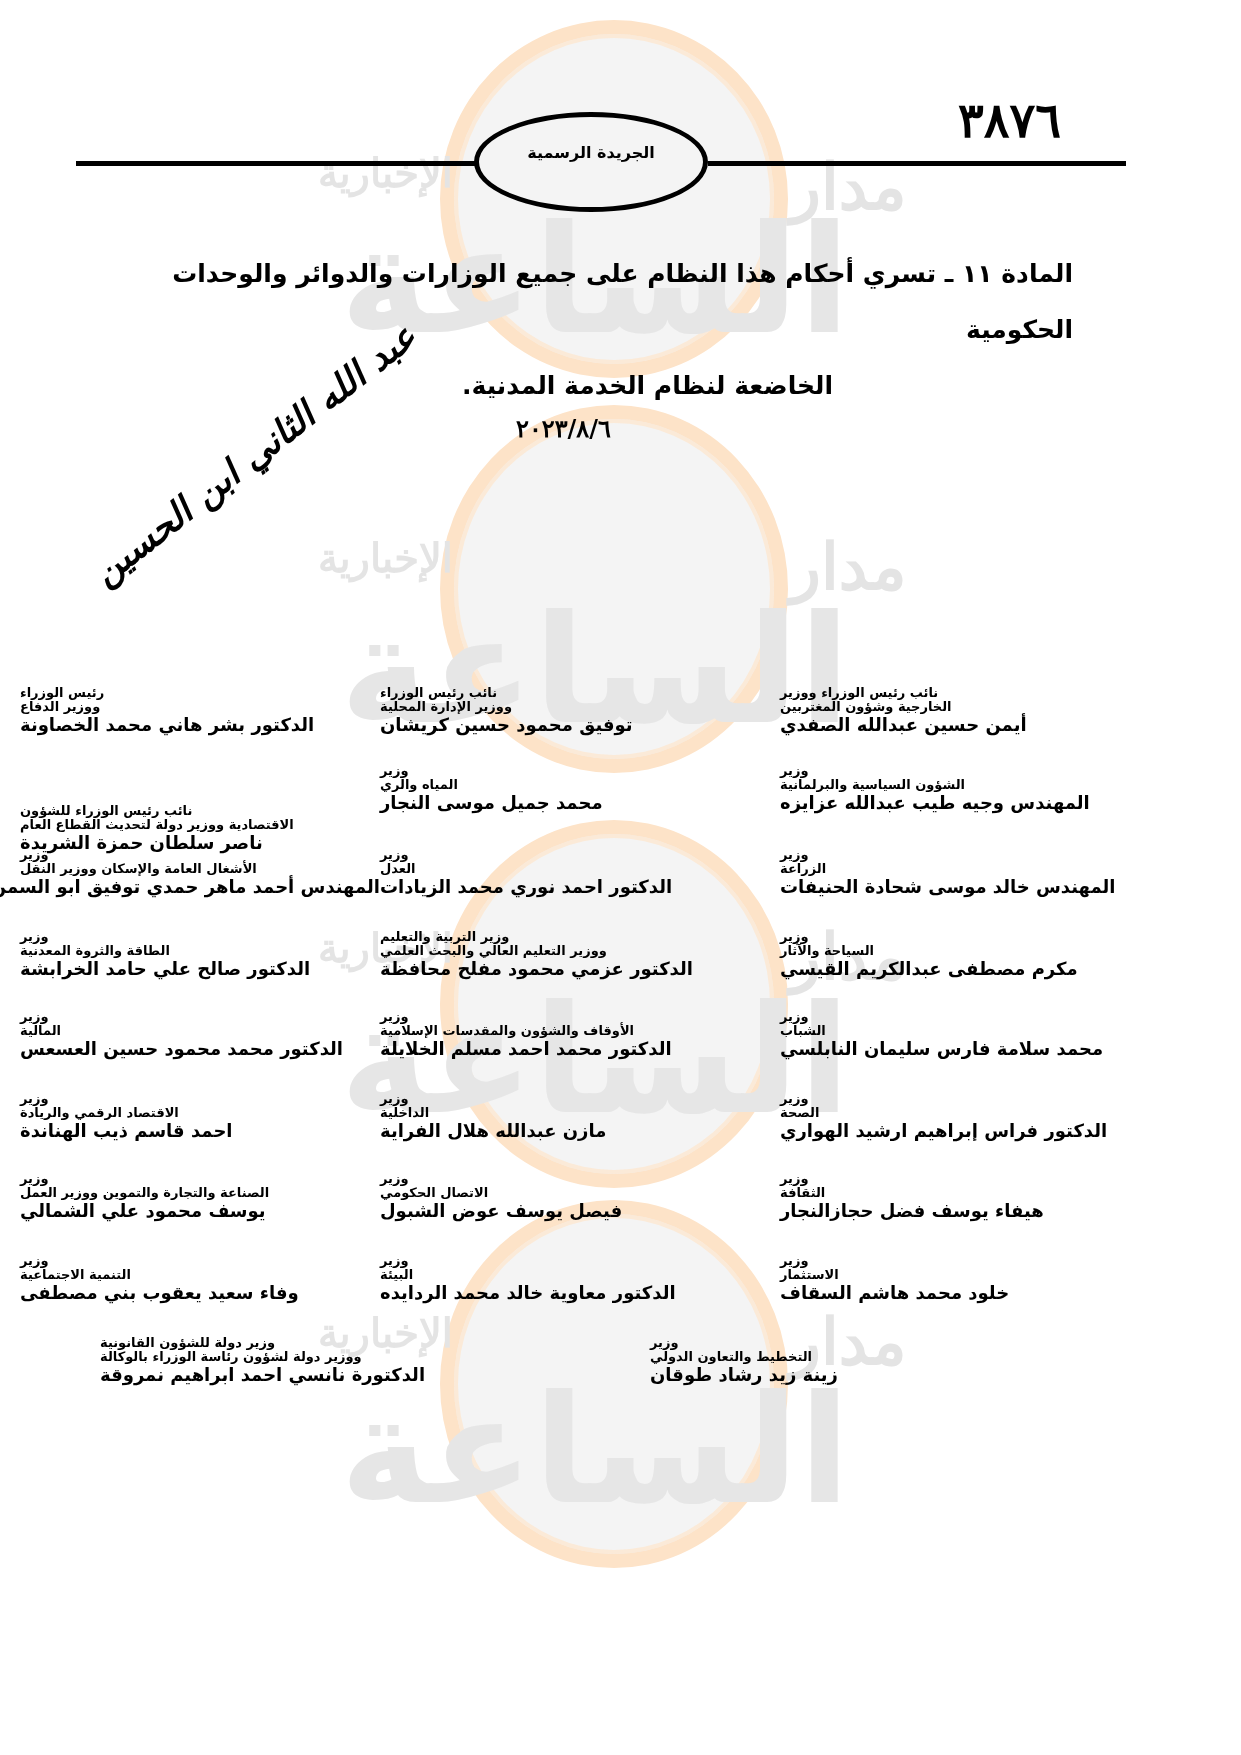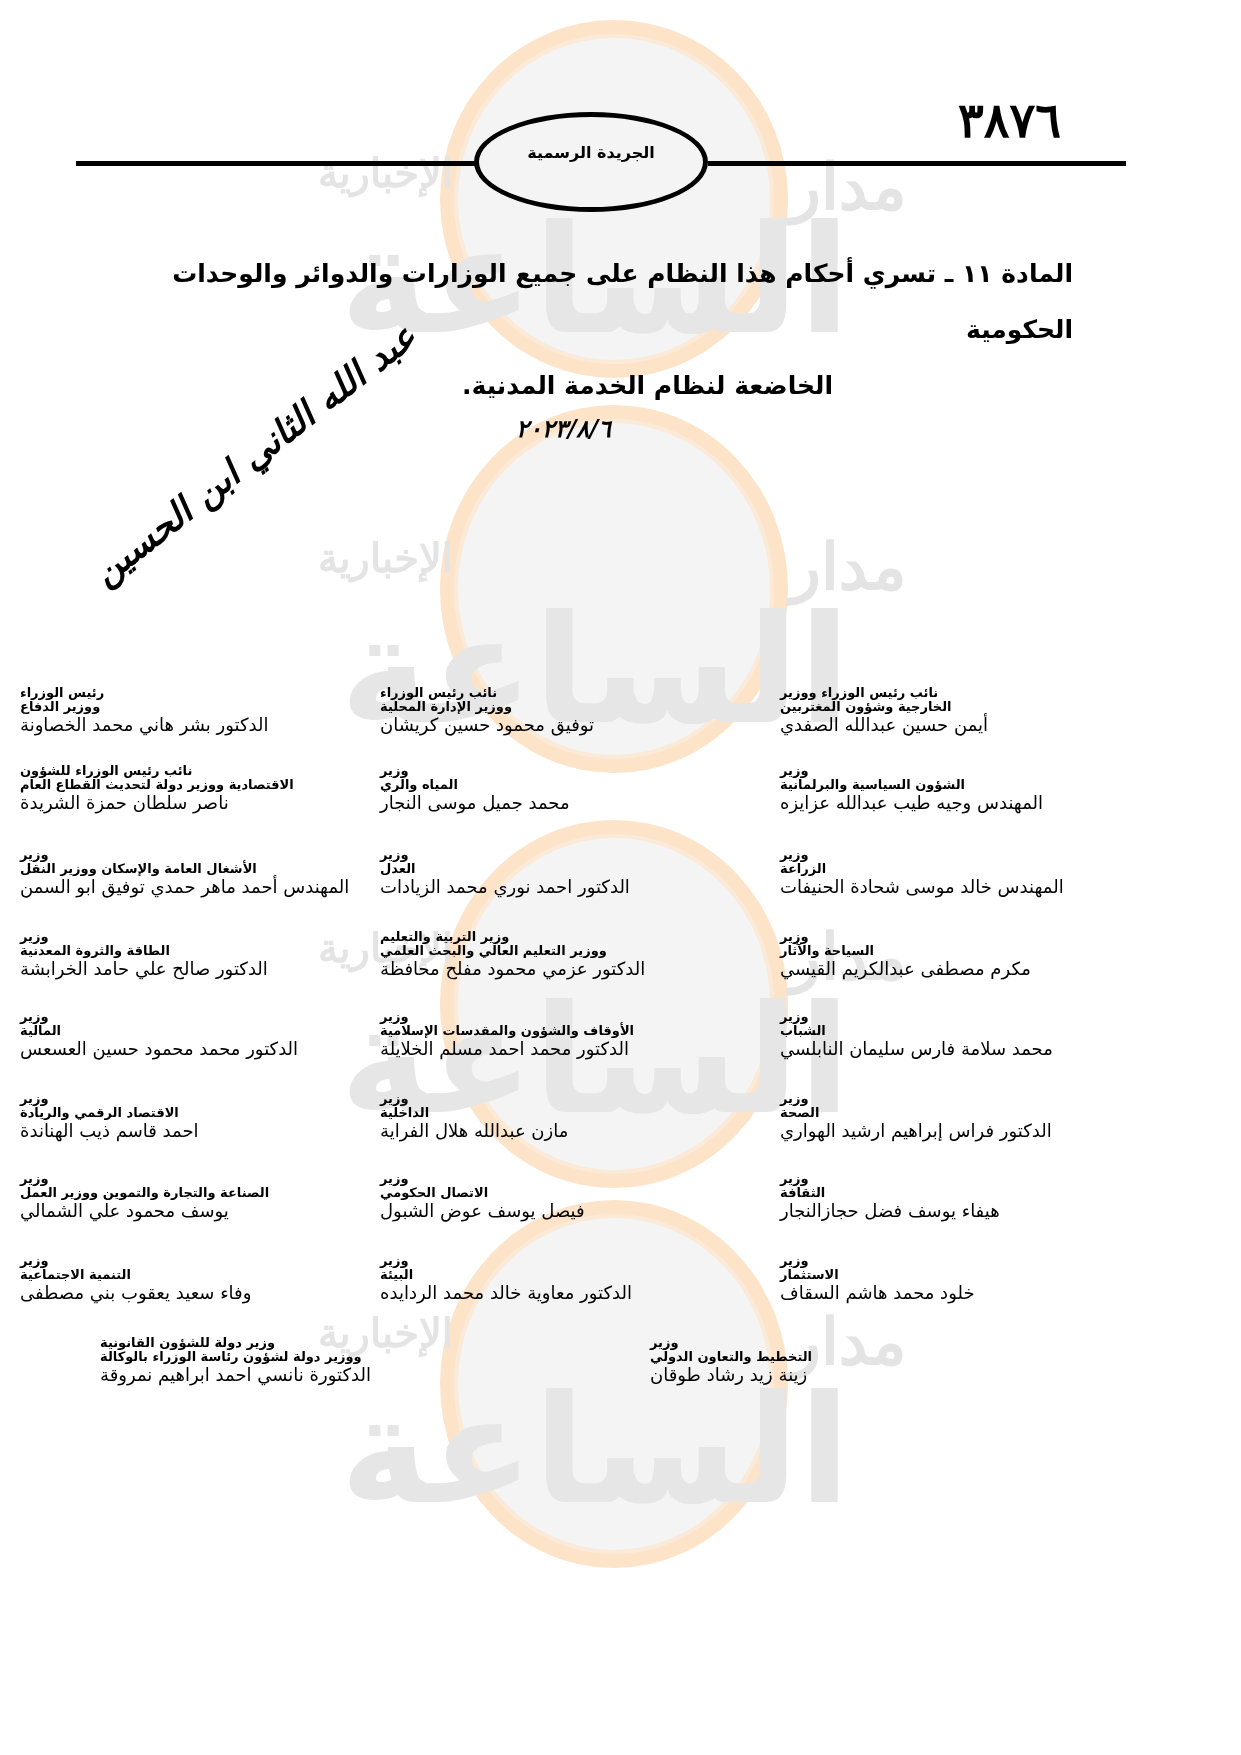--- a/index.html
+++ b/index.html
@@ -25,30 +25,30 @@
                    border: 5px solid #000; border-radius: 50%; box-sizing: border-box; background: transparent;
                    display: flex; align-items: center; justify-content: center; }
     .header-oval span { font-size: 16px; font-weight: bold; direction: rtl; margin-top: -20px; }
 
     
     .article { position: absolute; right: 168px; top: 246px; width: 1000px; direction: rtl;
                text-align: right; font-weight: bold; font-size: 25px; line-height: 56px; }
     .article .line2 { padding-right: 240px; }
 
     .date { position: absolute; left: 516px; top: 414px; font-family: "DejaVu Serif", serif;
-            font-weight: bold; font-size: 24px; letter-spacing: 3px; direction: ltr; font-style: italic; }
+            font-weight: bold; font-size: 24px; letter-spacing: 3px; direction: ltr; }
 
     .signature { position: absolute; left: 84px; top: 560px; font-family: "DejaVu Serif", serif;
                  font-weight: bold; font-style: italic; font-size: 36px; transform: rotate(-38deg);
                  transform-origin: left top; direction: rtl; white-space: nowrap; }
 
     
     .minister { position: absolute; width: 360px; text-align: left; direction: rtl; }
     .minister .title { font-size: 13px; font-weight: bold; line-height: 14px; white-space: nowrap; }
-    .minister .name { font-size: 18px; font-weight: normal; line-height: 22px; white-space: nowrap; }
+    .minister .name { font-size: 18px; font-weight: bold; line-height: 22px; white-space: nowrap; }
   </style>
 </head>
 <body>
 
 <div class="page">
 
   <div class="wm wm-clock" style="left:440px; top:20px; width:320px; height:330px;"></div>
   <div class="wm wm-clock" style="left:440px; top:405px; width:320px; height:340px;"></div>
   <div class="wm wm-clock" style="left:440px; top:820px; width:320px; height:340px;"></div>
   <div class="wm wm-clock" style="left:440px; top:1200px; width:320px; height:340px;"></div>
@@ -104,21 +104,21 @@
       <div class="minister" style="left: 780px; top: 764px;">
         <div class="title">وزير</div>
         <div class="title">الشؤون السياسية والبرلمانية</div>
         <div class="name">المهندس وجيه طيب عبدالله عزايزه</div>
       </div>
       <div class="minister" style="left: 380px; top: 764px;">
         <div class="title">وزير</div>
         <div class="title">المياه والري</div>
         <div class="name">محمد جميل موسى النجار</div>
       </div>
-      <div class="minister" style="left: 20px; top: 764px;">
+      <div class="minister" style="left: 20px; top: 804px;">
         <div class="title">نائب رئيس الوزراء للشؤون</div>
         <div class="title">الاقتصادية ووزير دولة لتحديث القطاع العام</div>
         <div class="name">ناصر سلطان حمزة الشريدة</div>
       </div>
       <div class="minister" style="left: 780px; top: 848px;">
         <div class="title">وزير</div>
         <div class="title">الزراعة</div>
         <div class="name">المهندس خالد موسى شحادة الحنيفات</div>
       </div>
       <div class="minister" style="left: 380px; top: 848px;">

